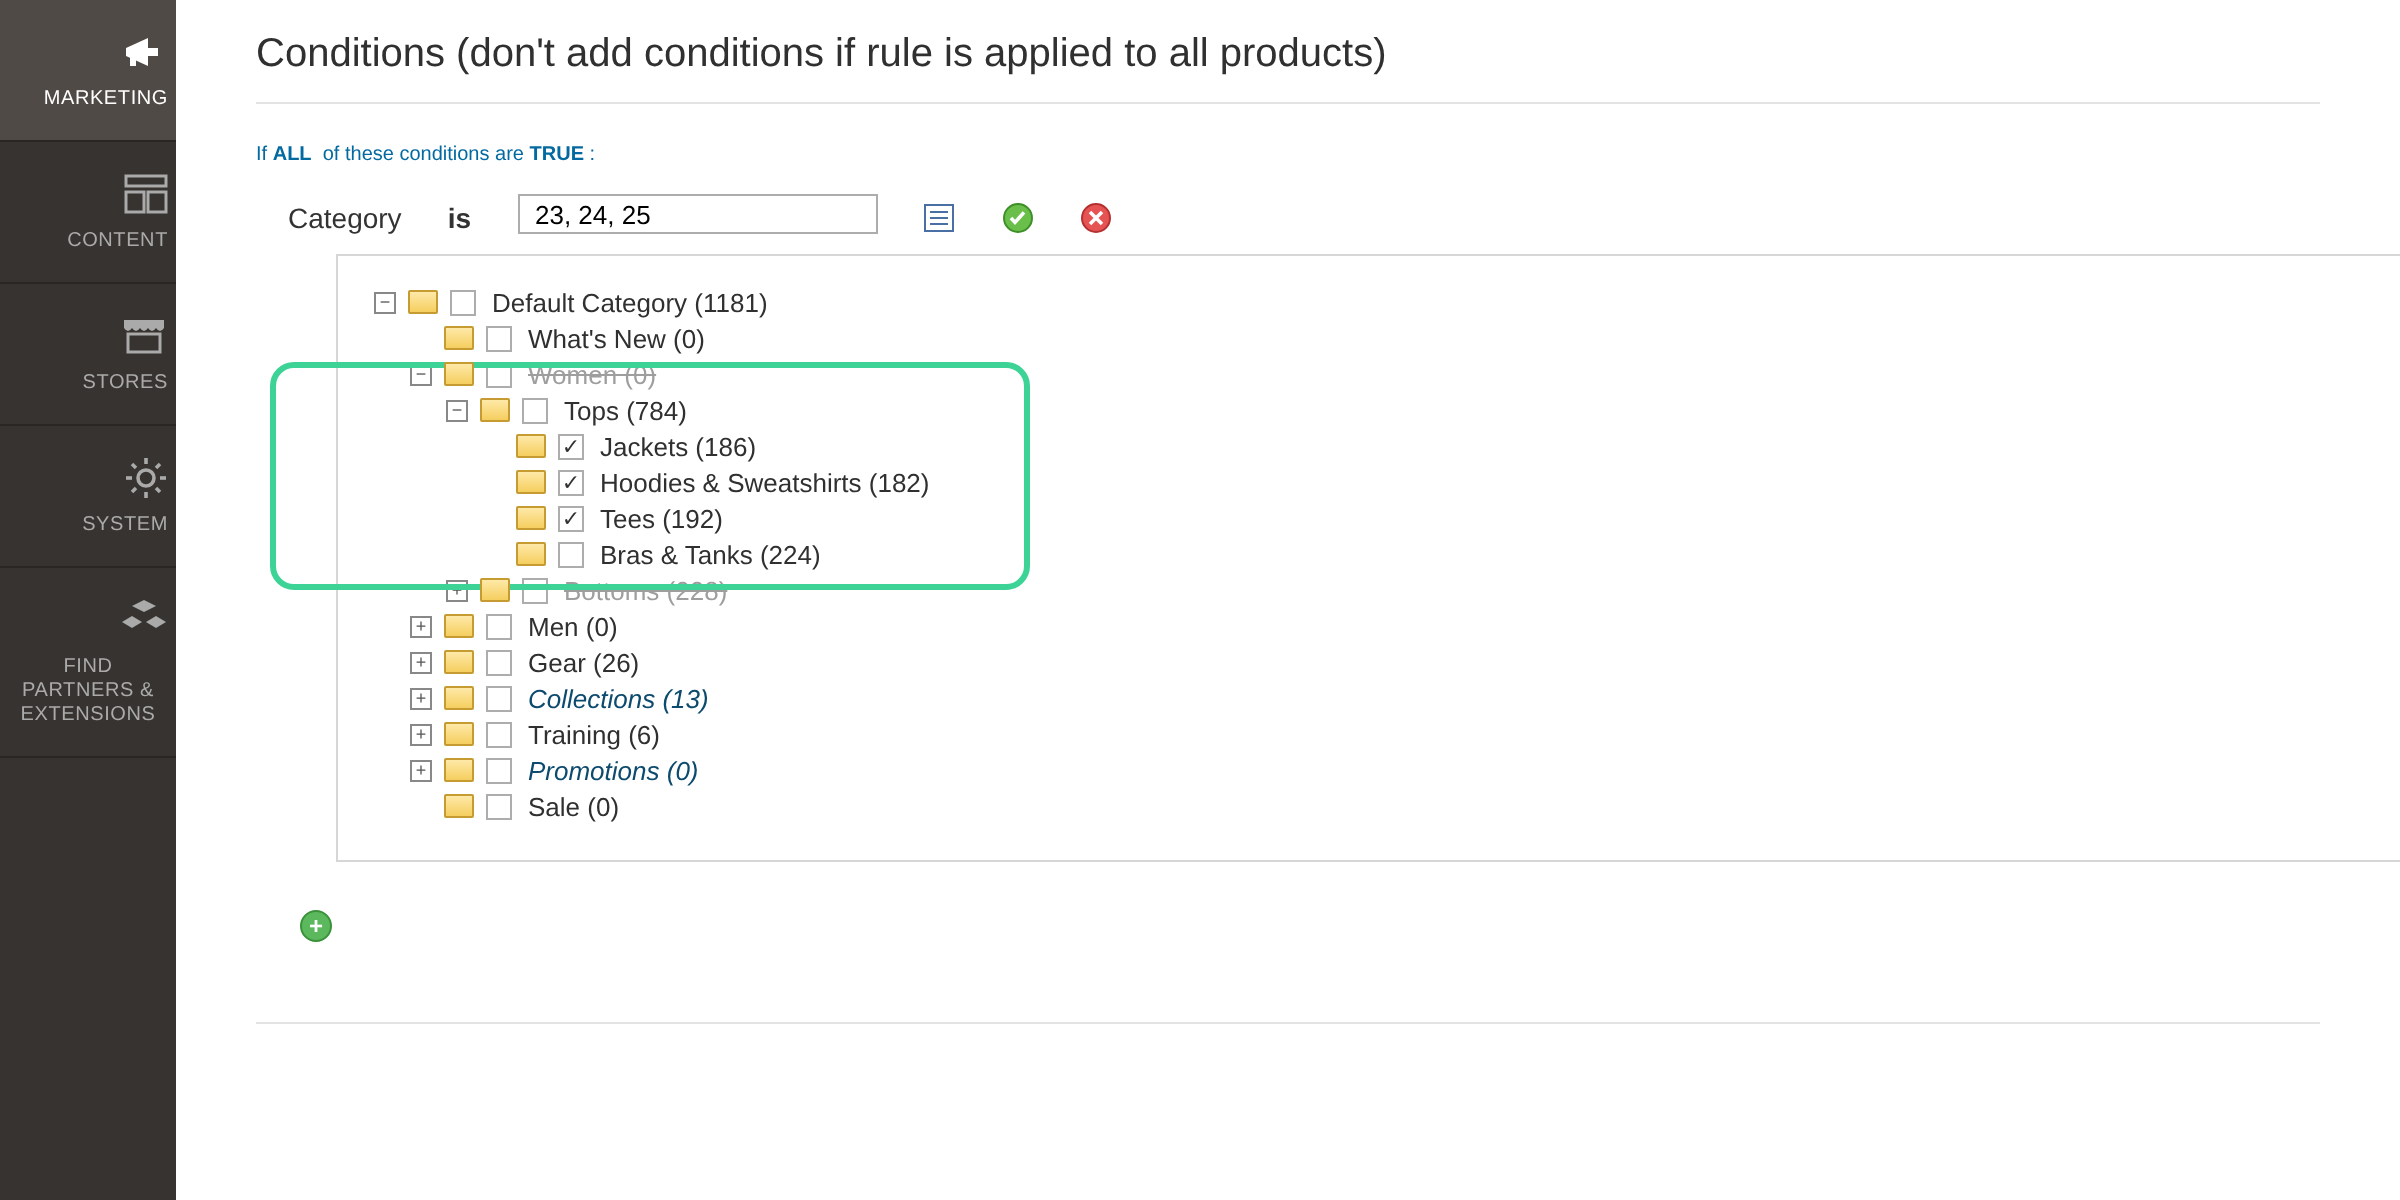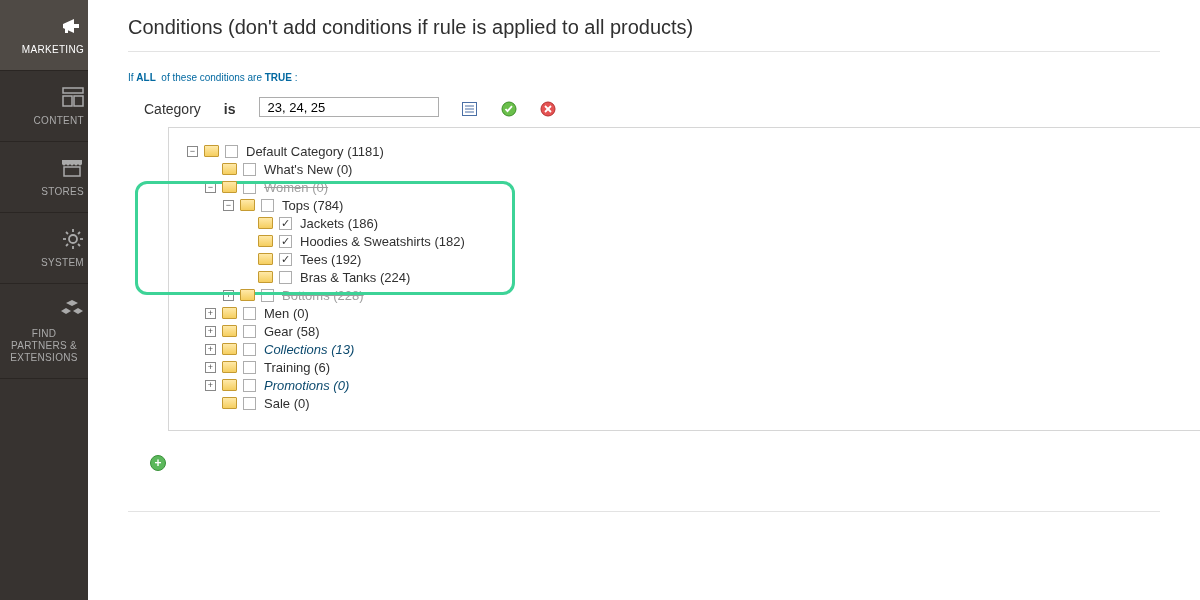--- a/index.html
+++ b/index.html
@@ -198,21 +198,21 @@
           <div class="node-row" style="padding-left: 26px;">
             <span class="toggle">+</span>
             <span class="folder"></span>
             <span class="chk"></span>
             <span class="node-label" style="">Men (0)</span>
           </div>
           <div class="node-row" style="padding-left: 26px;">
             <span class="toggle">+</span>
             <span class="folder"></span>
             <span class="chk"></span>
-            <span class="node-label" style="">Gear (58)</span>
+            <span class="node-label" style="">Gear (26)</span>
           </div>
           <div class="node-row" style="padding-left: 26px;">
             <span class="toggle">+</span>
             <span class="folder"></span>
             <span class="chk"></span>
             <span class="node-label dim" style="">Collections (13)</span>
           </div>
           <div class="node-row" style="padding-left: 26px;">
             <span class="toggle">+</span>
             <span class="folder"></span>

